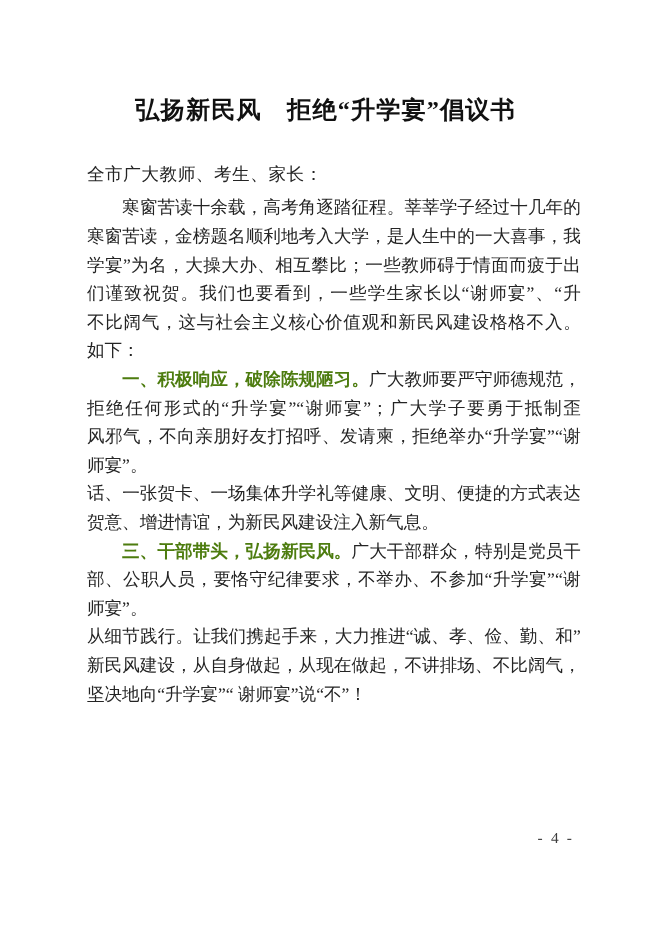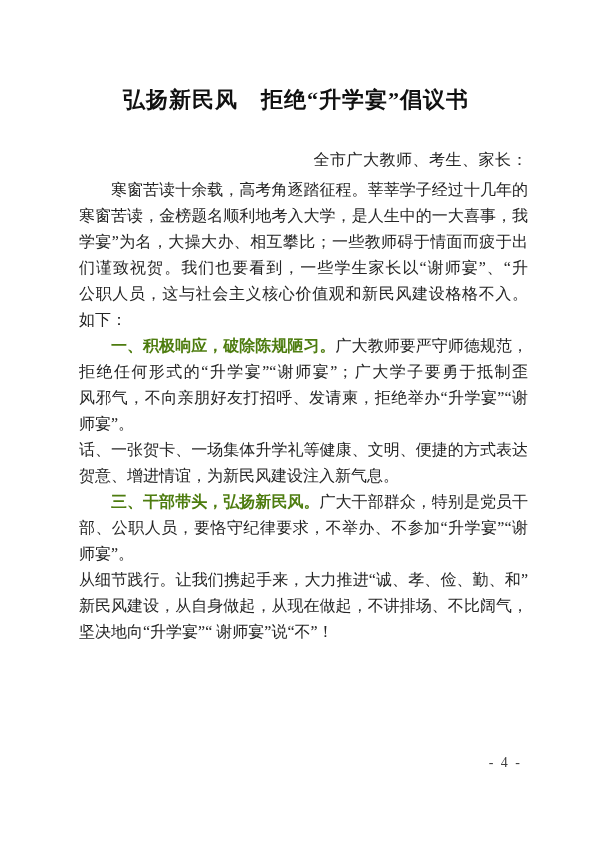--- a/index.html
+++ b/index.html
@@ -31,21 +31,21 @@
     color: #111;
   }
   .content {
     position: absolute;
     left: 79px; top: 147px;
     width: 449px;
     font-size: 16px;
     line-height: 26px;
   }
   .salutation {
-    text-align: right;
+    text-align: left;
     margin-bottom: 4px;
     letter-spacing: 0.5px;
   }
   .line {
     text-align: justify;
     text-align-last: justify;
   }
   .line.end {
     text-align-last: left;
   }
@@ -73,21 +73,21 @@
 <div class="page">
   <div class="doc-title">弘扬新民风　拒绝“升学宴”倡议书</div>
 
   <div class="content">
     <div class="salutation">全市广大教师、考生、家长：</div>
     <div>
         <div class="line indent"><span class="seg">寒窗苦读十余载，高考角逐踏征程。莘莘学子经过十几年的</span></div>
         <div class="line"><span class="seg">寒窗苦读，金榜题名顺利地考入大学，是人生中的一大喜事，我</span></div>
         <div class="line"><span class="seg">学宴”为名，大操大办、相互攀比；一些教师碍于情面而疲于出</span></div>
         <div class="line"><span class="seg">们谨致祝贺。我们也要看到，一些学生家长以“谢师宴”、“升</span></div>
-        <div class="line"><span class="seg">公职人员，这与社会主义核心价值观和新民风建设格格不入。</span></div>
+        <div class="line"><span class="seg">不比阔气，这与社会主义核心价值观和新民风建设格格不入。</span></div>
         <div class="line end"><span class="seg">如下：</span></div>
         <div class="line indent"><span class="seg seg-bold">一、积极响应，破除陈规陋习。</span><span class="seg">广大教师要严守师德规范，</span></div>
         <div class="line"><span class="seg">拒绝任何形式的“升学宴”“谢师宴”；广大学子要勇于抵制歪</span></div>
         <div class="line"><span class="seg">风邪气，不向亲朋好友打招呼、发请柬，拒绝举办“升学宴”“谢</span></div>
         <div class="line end"><span class="seg">师宴”。</span></div>
         <div class="line"><span class="seg">话、一张贺卡、一场集体升学礼等健康、文明、便捷的方式表达</span></div>
         <div class="line end"><span class="seg">贺意、增进情谊，为新民风建设注入新气息。</span></div>
         <div class="line indent"><span class="seg seg-bold">三、干部带头，弘扬新民风。</span><span class="seg">广大干部群众，特别是党员干</span></div>
         <div class="line"><span class="seg">部、公职人员，要恪守纪律要求，不举办、不参加“升学宴”“谢</span></div>
         <div class="line end"><span class="seg">师宴”。</span></div>

